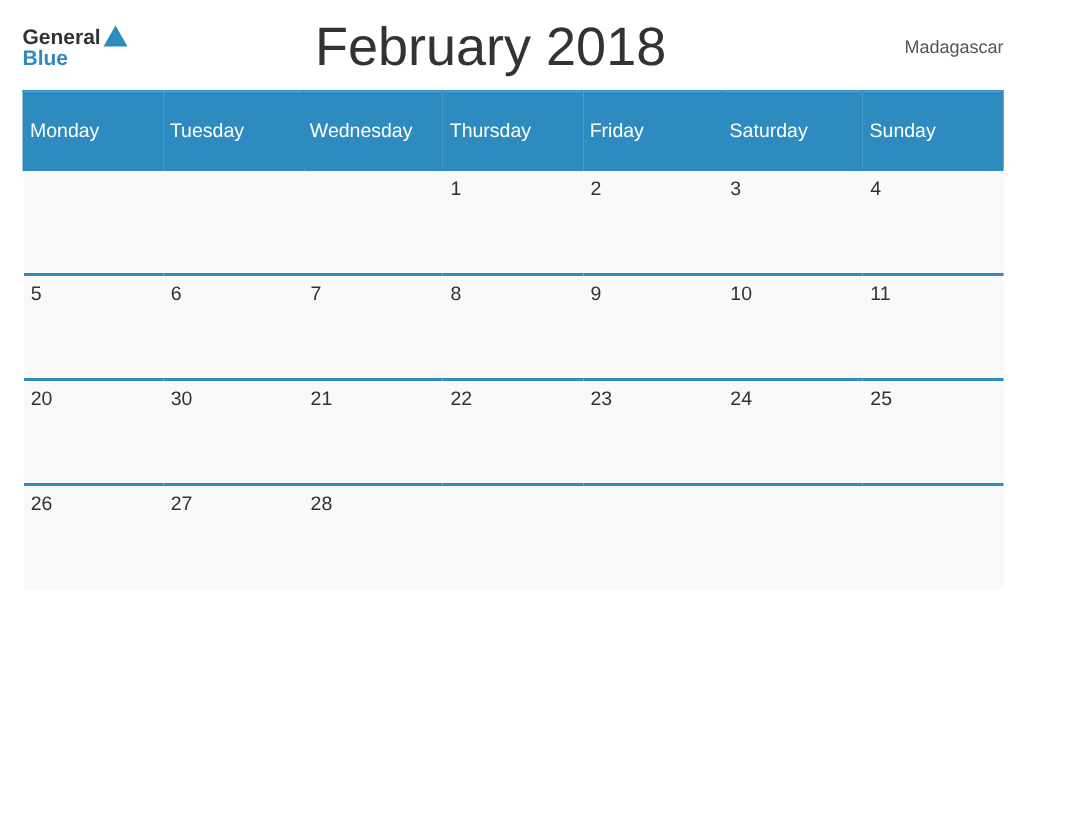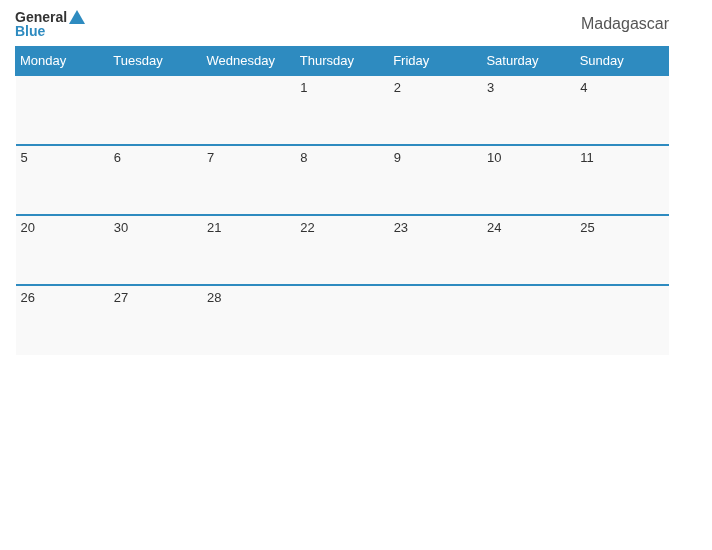--- a/index.html
+++ b/index.html
@@ -54,35 +54,35 @@
       align-items: center;
     }
     .calendar-title {
       font-size: 36px;
       font-weight: normal;
       color: #333;
       text-align: center;
       flex: 1;
     }
     .country-name {
-      font-size: 16px;
+      font-size: 12px;
       color: #555;
       text-align: right;
       min-width: 100px;
     }
     .calendar-grid {
       width: 100%;
       border-collapse: collapse;
     }
     .calendar-grid th {
       background: #2e8bc0;
       color: #fff;
       font-size: 13px;
       font-weight: normal;
-      padding: 6px 4px;
+      padding: 18px 4px;
       text-align: left;
       border: 1px solid #2e8bc0;
     }
     .calendar-grid td {
       width: calc(100% / 7);
       height: 70px;
       vertical-align: top;
       padding: 4px 5px;
       border-top: 2px solid #2e8bc0;
       font-size: 13px;
@@ -102,20 +102,21 @@
 
 <div class="calendar-container">
   <div class="calendar-header">
     <div class="logo-area">
       <div class="logo-row">
         <span class="logo-general">General</span>
         <span class="logo-triangle"></span>
       </div>
       <span class="logo-blue">Blue</span>
     </div>
+    <div class="calendar-title">February 2018</div>
     <div class="country-name">Madagascar</div>
   </div>
 
   <table class="calendar-grid">
     <thead>
       <tr>
       <th>Monday</th>
           <th>Tuesday</th>
           <th>Wednesday</th>
           <th>Thursday</th>

